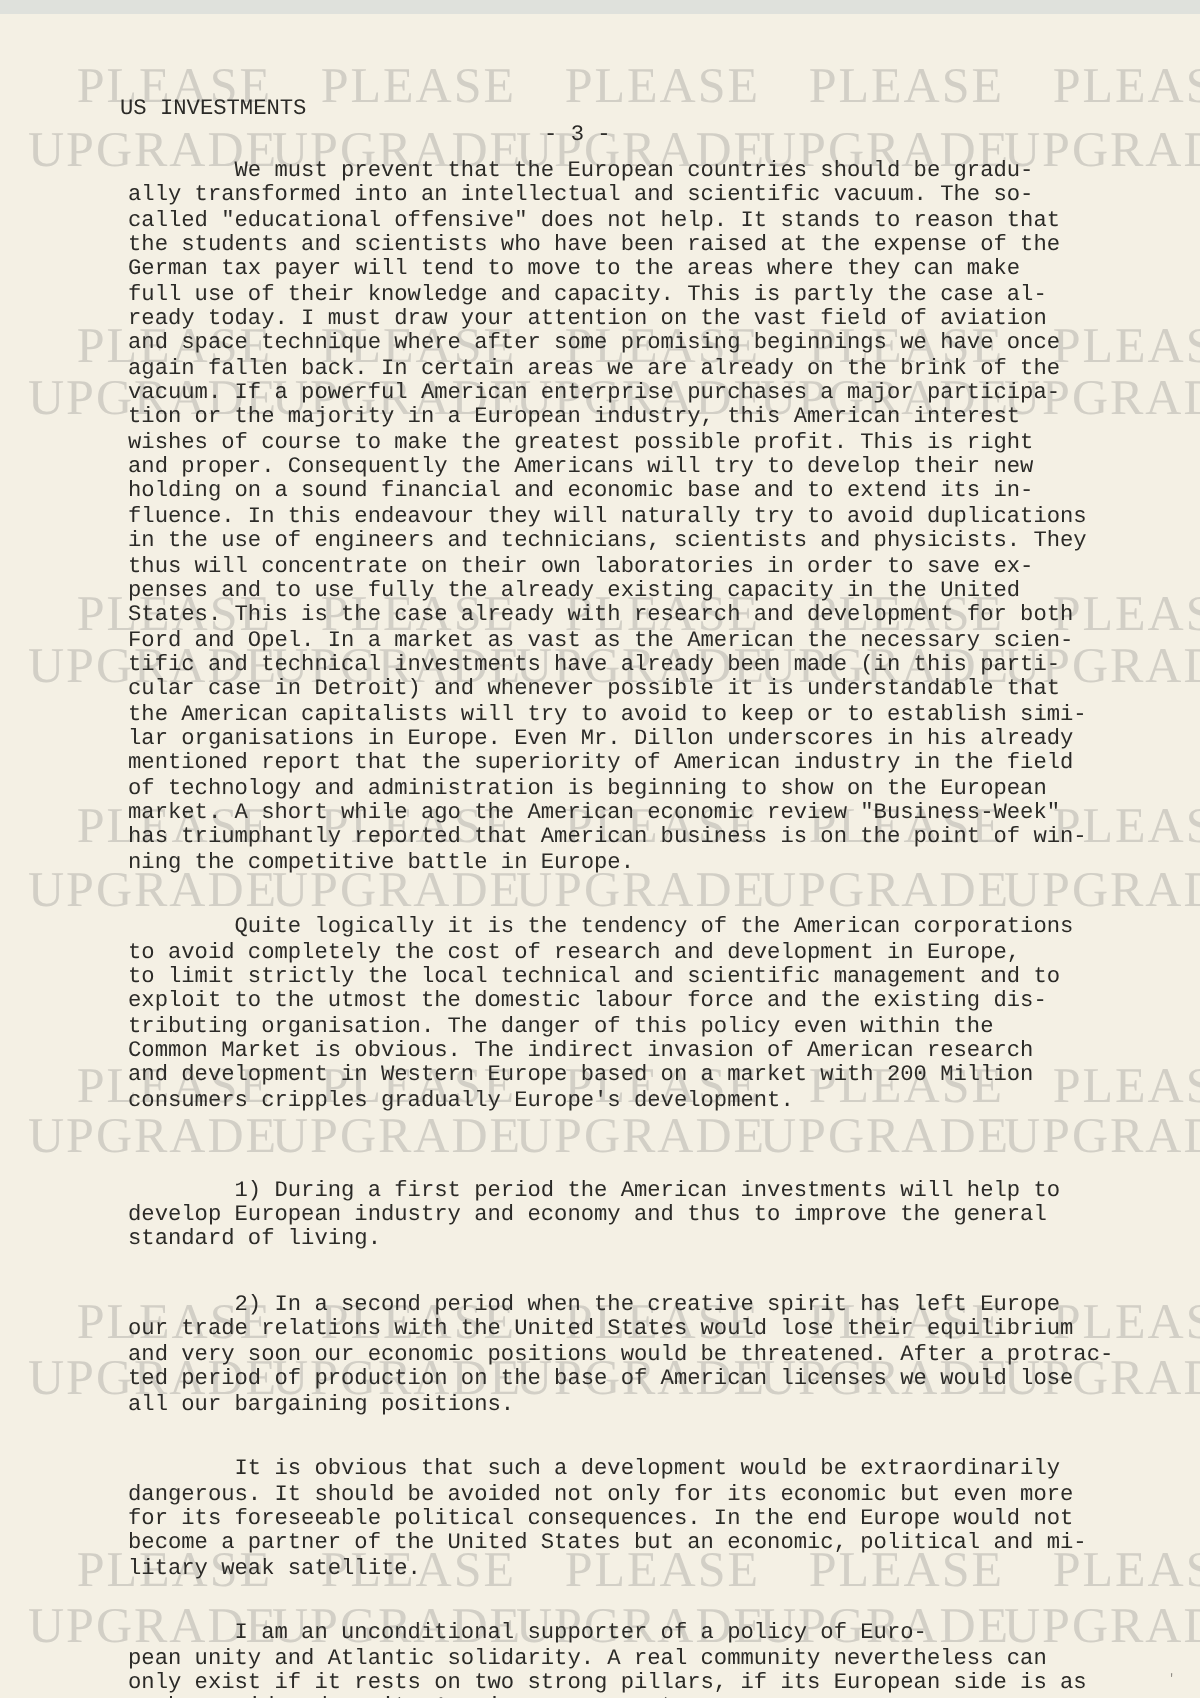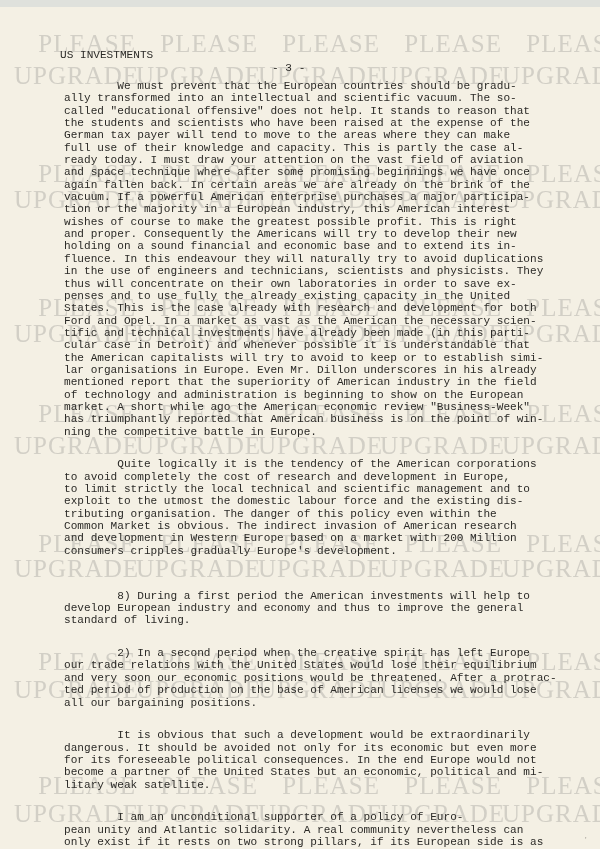--- a/index.html
+++ b/index.html
@@ -179,21 +179,21 @@
   <div class="para">        Quite logically it is the tendency of the American corporations
 to avoid completely the cost of research and development in Europe,
 to limit strictly the local technical and scientific management and to
 exploit to the utmost the domestic labour force and the existing dis-
 tributing organisation. The danger of this policy even within the
 Common Market is obvious. The indirect invasion of American research
 and development in Western Europe based on a market with 200 Million
 consumers cripples gradually Europe's development.</div>
   <div class="gap"></div>
   <div class="gap"></div>
-  <div class="para">        8) During a first period the American investments will help to
+  <div class="para">        1) During a first period the American investments will help to
 develop European industry and economy and thus to improve the general
 standard of living.</div>
   <div class="gap"></div>
   <div class="para">        2) In a second period when the creative spirit has left Europe
 our trade relations with the United States would lose their equilibrium
 and very soon our economic positions would be threatened. After a protrac-
 ted period of production on the base of American licenses we would lose
 all our bargaining positions.</div>
   <div class="gap"></div>
   <div class="para">        It is obvious that such a development would be extraordinarily

